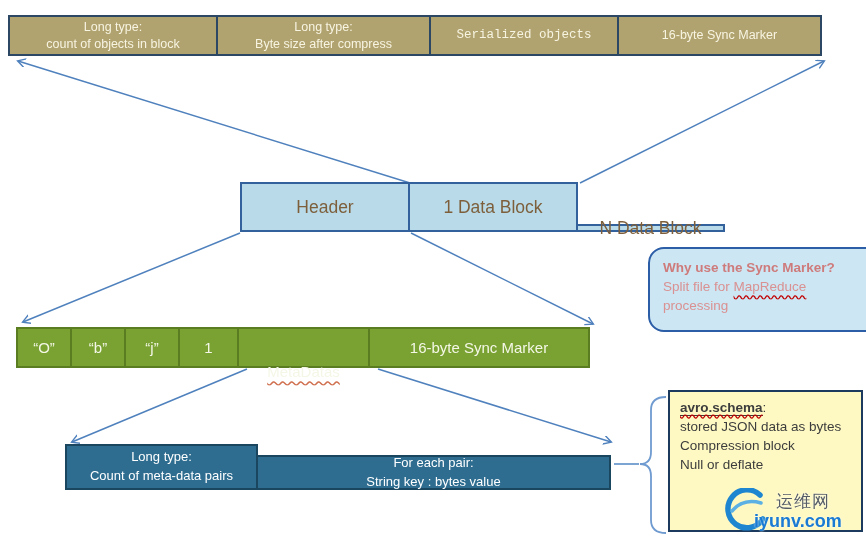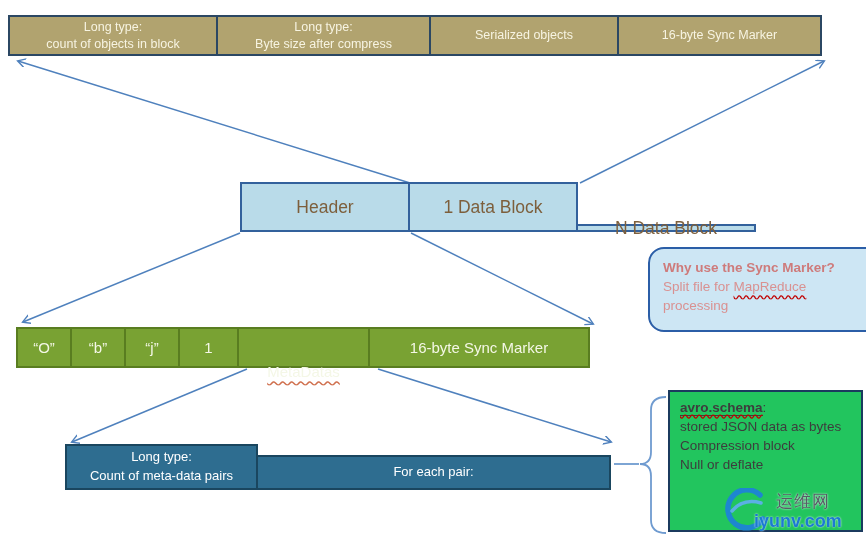--- a/index.html
+++ b/index.html
@@ -32,21 +32,21 @@
   }
   .callout{
     position:absolute;left:648px;top:247px;width:234px;height:85px;
     box-sizing:border-box;background:#cde6f4;border:2.5px solid #2b5ea7;
     border-radius:16px;padding:9px 13px;color:#d99191;
     font-size:13.5px;line-height:1.42;
   }
   .callout-title{font-weight:bold;color:#ce7b7b;}
   .schema-note{
     position:absolute;left:668px;top:390px;width:195px;height:142px;
-    box-sizing:border-box;background:#22c55e;border:2.5px solid #1b3a5e;
+    box-sizing:border-box;background:#fef9c3;border:2.5px solid #1b3a5e;
     padding:7px 10px;color:#3d3d3d;font-size:13.5px;line-height:1.4;
   }
   .term{
     font-weight:bold;border-bottom:1.5px solid #3d3d3d;
     text-decoration-line:underline;text-decoration-style:wavy;
     text-decoration-color:#c00000;text-underline-offset:2px;
   }
   .squiggle{
     text-decoration-line:underline;text-decoration-style:wavy;
     text-decoration-color:#c00000;text-underline-offset:3px;
@@ -93,36 +93,36 @@
 
   <div class="box-row" style="left:8px;top:15px;height:41px;">
     <div class="cell khaki" style="width:210px;">
       <span>Long type:</span>
       <span>count of objects in block</span>
     </div>
     <div class="cell khaki" style="width:215px;">
       <span>Long type:</span>
       <span>Byte size after compress</span>
     </div>
-    <div class="cell khaki" style="width:190px;">
+    <div class="cell khaki" style="width:190px;font-family:Liberation Mono, monospace;">
       <span>Serialized objects</span>
     </div>
     <div class="cell khaki" style="width:205px;">
       <span>16-byte Sync Marker</span>
     </div>
   </div>
 
   <div class="box-row" style="left:240px;top:182px;height:50px;">
     <div class="cell bluebox" style="width:170px;">
       <span>Header</span>
     </div>
     <div class="cell bluebox" style="width:170px;">
       <span>1 Data Block</span>
     </div>
-    <div class="cell bluebox" style="width:180px;margin-top:42px;">
+    <div class="cell bluebox" style="width:149px;margin-top:42px;">
       <span>N Data Block</span>
     </div>
   </div>
 
   <div class="callout">
     <div class="callout-title">Why use the Sync Marker?</div>
     <div class="callout-body">
       <span>Split file for </span><span class="squiggle">MapReduce</span><span> processing</span>
     </div>
   </div>
@@ -148,20 +148,21 @@
     </div>
   </div>
 
   <div class="box-row" style="left:65px;top:444px;height:46px;">
     <div class="cell tealbox" style="width:193px;">
       <span>Long type:</span>
       <span>Count of meta-data pairs</span>
     </div>
     <div class="cell tealbox" style="width:355px;margin-top:11px;">
       <span>For each pair:</span>
+      <span>String key :  bytes value</span>
     </div>
   </div>
 
   <div class="schema-note">
     <div>
       <span class="term">avro.schema</span><span>:</span>
     </div>
     <div>stored JSON data as bytes</div>
     <div>Compression block</div>
     <div>Null or deflate</div>

